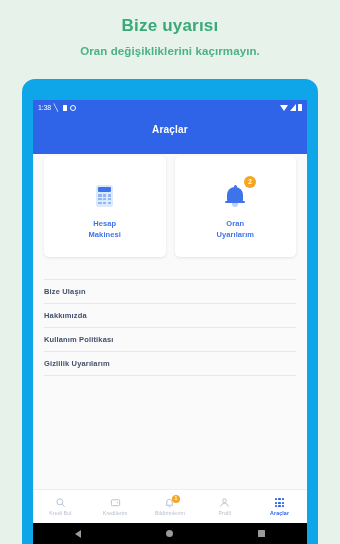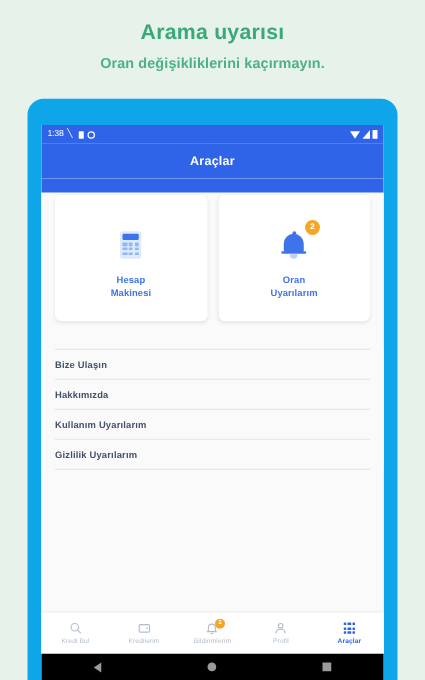--- a/index.html
+++ b/index.html
@@ -394,21 +394,21 @@
   .sys-recent {
     width: 6.5px; height: 6.5px;
     background: #9a9a9a;
     border-radius: 0.5px;
   }
 </style>
 </head>
 <body>
 
 <div class="promo">
-  <h1 class="promo-title">Arama uyarısı</h1>
+  <h1 class="promo-title">Bize uyarısı</h1>
   <p class="promo-sub">Oran değişikliklerini kaçırmayın.</p>
 </div>
 
 <div class="phone-frame">
   <div class="phone-screen">
 
     <div class="statusbar">
       <div class="sb-left">
         <span class="sb-time">1:38</span>
         <span class="sb-ico ico-slash">╲</span>
@@ -468,21 +468,21 @@
             <div>Oran</div>
             <div>Uyarılarım</div>
           </div>
         </div>
 
       </div>
 
       <div class="menu">
         <div class="menu-item">Bize Ulaşın</div>
         <div class="menu-item">Hakkımızda</div>
-        <div class="menu-item">Kullanım Uyarılarım</div>
+        <div class="menu-item">Kullanım Politikası</div>
         <div class="menu-item">Gizlilik Uyarılarım</div>
       </div>
 
       <div class="bottomnav">
 
         <div class="nav-item">
           <div class="nav-ico">
             <svg width="11" height="11" viewBox="0 0 24 24" fill="none" stroke="#b3bdc9" stroke-width="2">
               <circle cx="10.5" cy="10.5" r="6.5"></circle>
                 <line x1="15.5" y1="15.5" x2="21" y2="21"></line>

